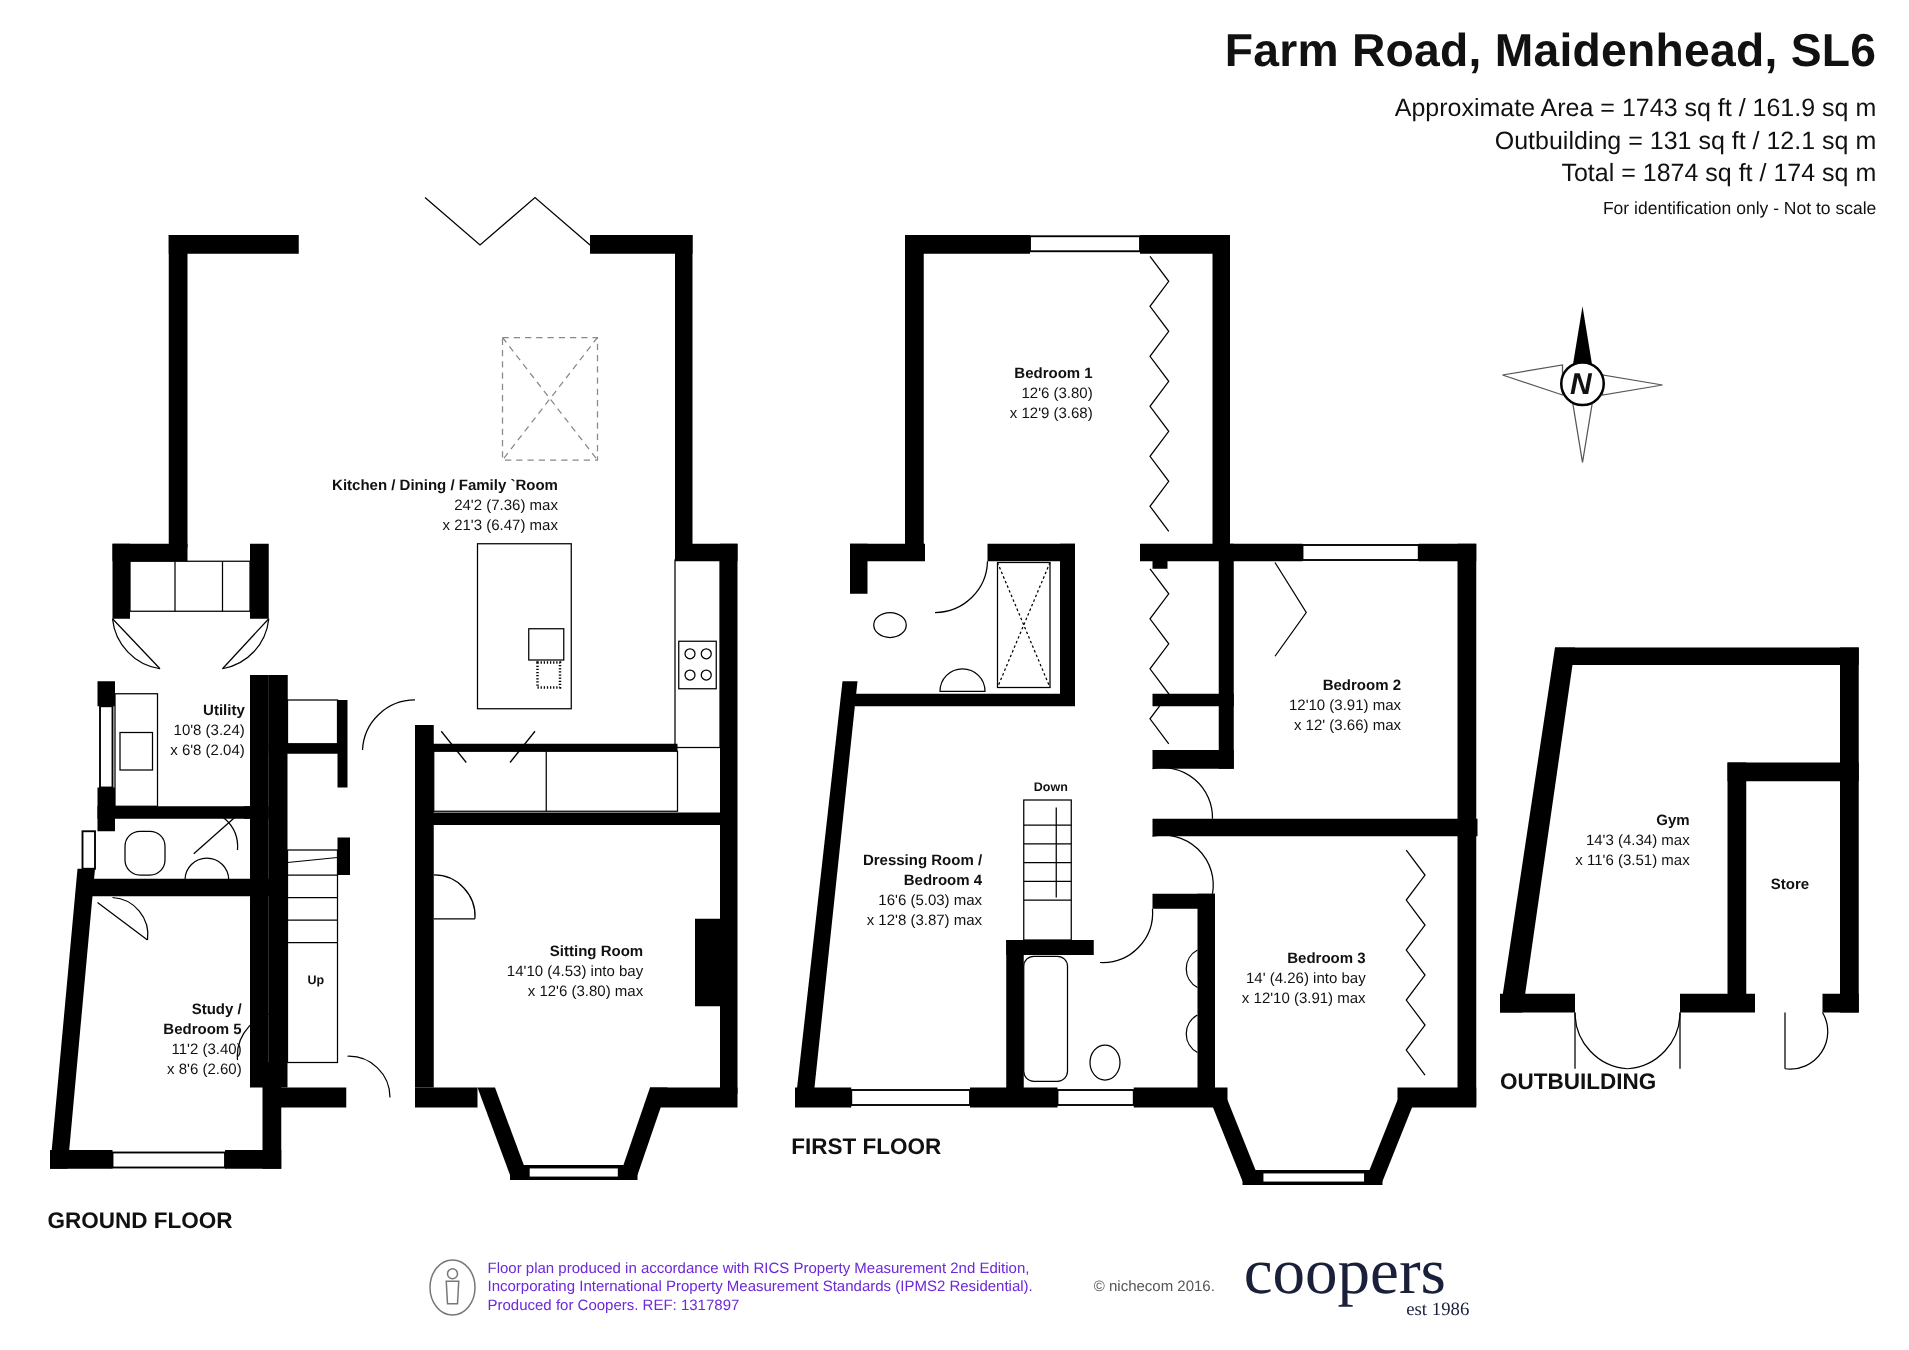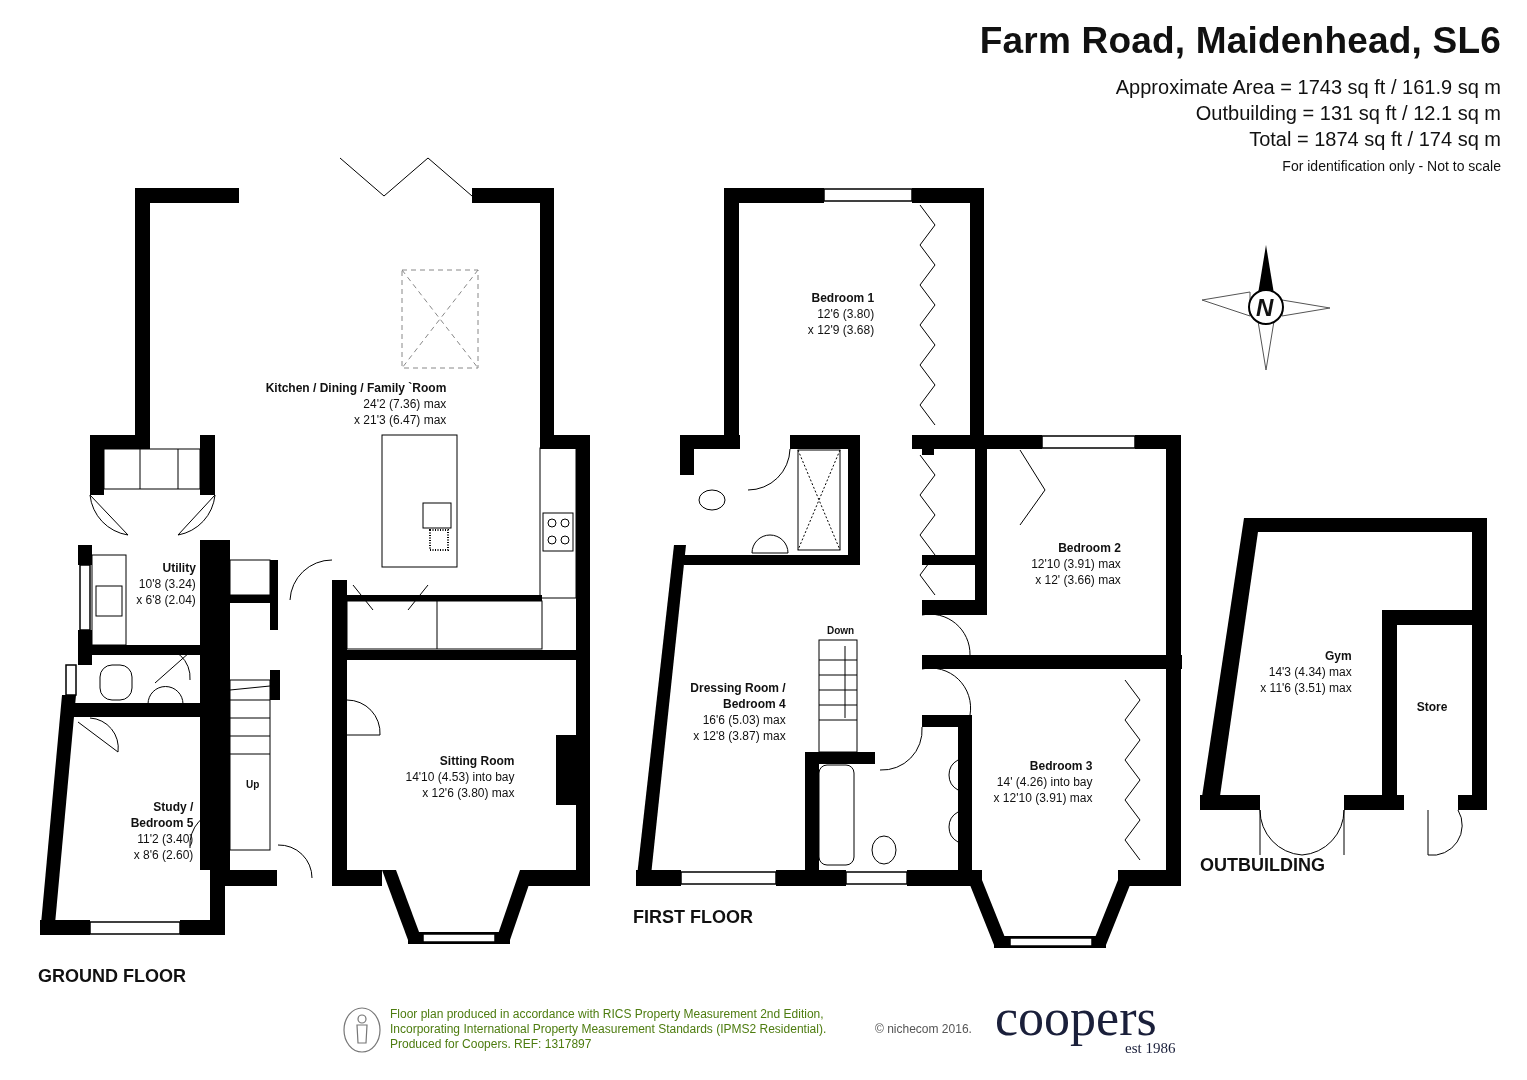--- a/index.html
+++ b/index.html
@@ -7,21 +7,21 @@
   svg.plan{position:absolute;left:0;top:0;}
   .hdr{position:absolute;right:26px;text-align:right;}
   .title{top:20px;font-size:37px;font-weight:bold;letter-spacing:0.2px;}
   .area{font-size:20px;line-height:26px;}
   .area1{top:74px;} .area2{top:100px;} .area3{top:126px;}
   .note{top:158px;font-size:14px;}
   .room{position:absolute;text-align:right;font-size:12px;line-height:16px;transform:translateX(-50%);white-space:nowrap;}
   .room .nm{font-weight:bold;}
   .floor{position:absolute;font-weight:bold;font-size:18px;}
   .lbl-small{position:absolute;font-size:10px;font-weight:bold;}
-  .footer{position:absolute;left:390px;top:1007px;font-size:12px;line-height:15px;color:#4d7c0f;}
+  .footer{position:absolute;left:390px;top:1007px;font-size:12px;line-height:15px;color:#6d28d9;}
   .copy{position:absolute;left:875px;top:1022px;font-size:12px;color:#555;}
   .logo{position:absolute;left:995px;top:992px;font-family:"Liberation Serif",serif;font-size:52px;color:#1a1f3a;line-height:52px;}
   .est{position:absolute;left:1125px;top:1040px;font-family:"Liberation Serif",serif;font-size:15px;color:#1a1f3a;}
 </style>
 </head>
 <body>
 
 <svg class="plan" width="1527" height="1080" viewBox="0 0 1527 1080">
   <g fill="#000" stroke="none">
 

